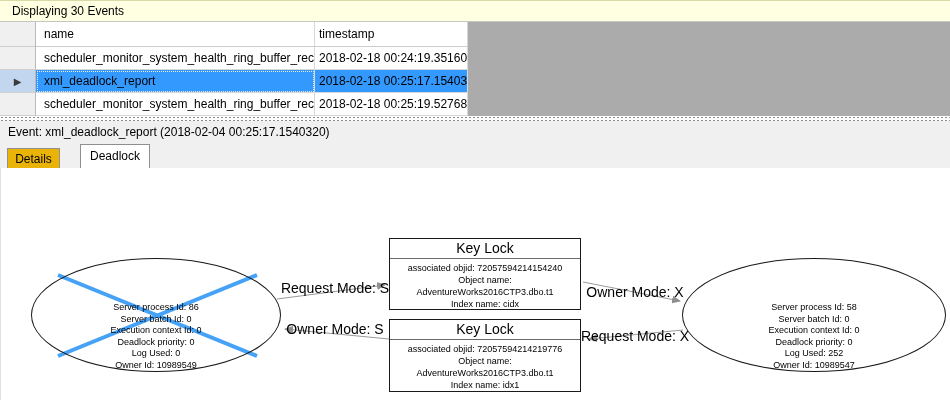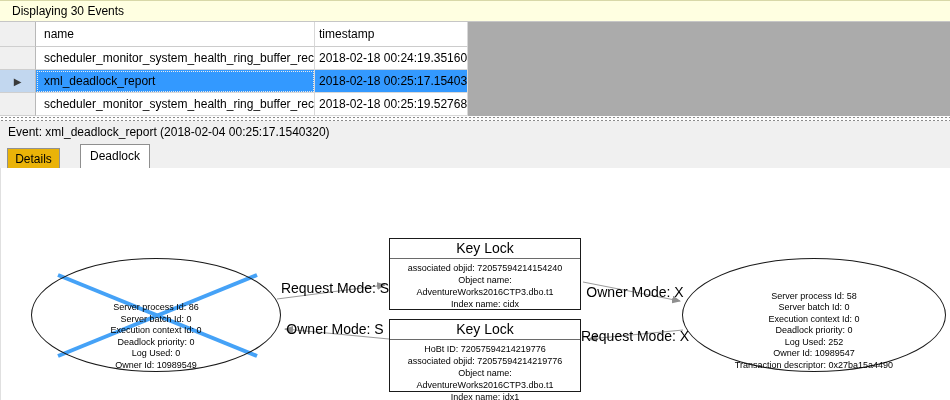--- a/index.html
+++ b/index.html
@@ -139,36 +139,34 @@
     <div>Owner Id: 10989549</div>
   </div>
 
   <div class="node ellipse el-right">
     <div>Server process Id: 58</div>
     <div>Server batch Id: 0</div>
     <div>Execution context Id: 0</div>
     <div>Deadlock priority: 0</div>
     <div>Log Used: 252</div>
     <div>Owner Id: 10989547</div>
-    <div>Transaction descriptor: 0x27ba15a4490</div>
   </div>
 
   <div class="lockbox lb-top">
     <div class="lb-title">Key Lock</div>
     <div class="lb-body">
       <div>associated objid: 72057594214154240</div>
       <div>Object name: AdventureWorks2016CTP3.dbo.t1</div>
       <div>Index name: cidx</div>
     </div>
   </div>
 
   <div class="lockbox lb-bottom">
     <div class="lb-title">Key Lock</div>
     <div class="lb-body">
-      <div>HoBt ID: 72057594214219776</div>
       <div>associated objid: 72057594214219776</div>
       <div>Object name: AdventureWorks2016CTP3.dbo.t1</div>
       <div>Index name: idx1</div>
     </div>
   </div>
 
   <div class="edge-label el-rs">Request Mode: S</div>
   <div class="edge-label el-os">Owner Mode: S</div>
   <div class="edge-label el-ox">Owner Mode: X</div>
   <div class="edge-label el-rx">Request Mode: X</div>

